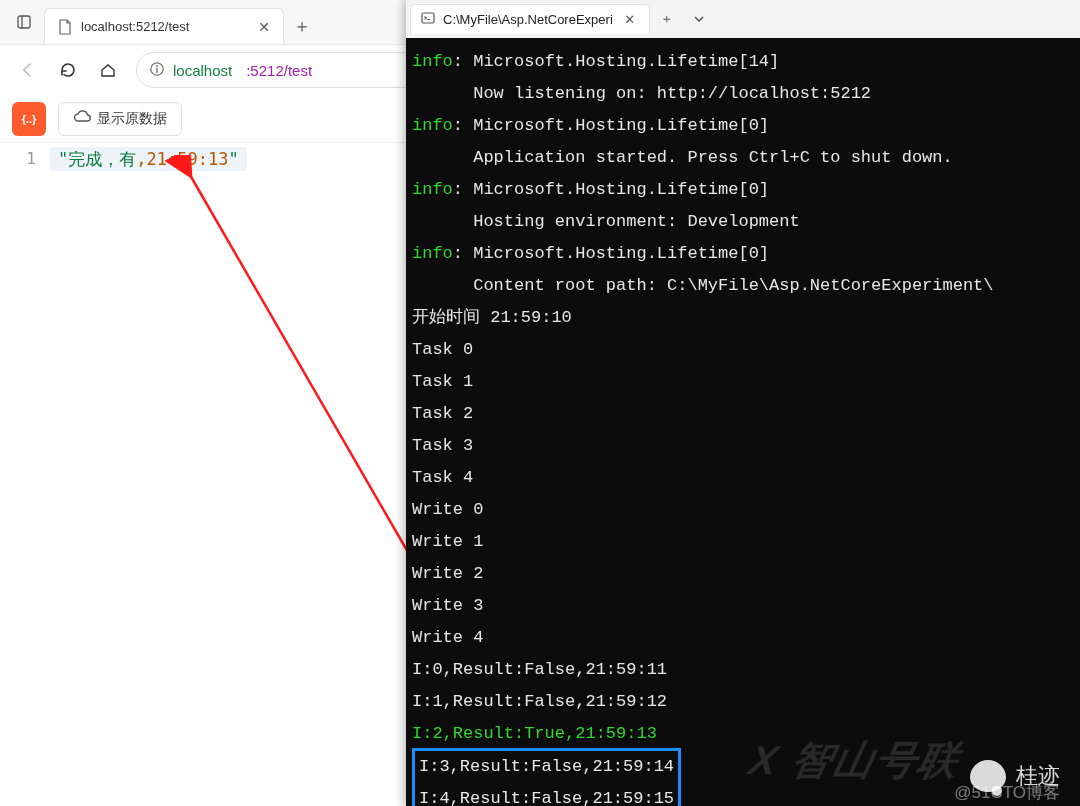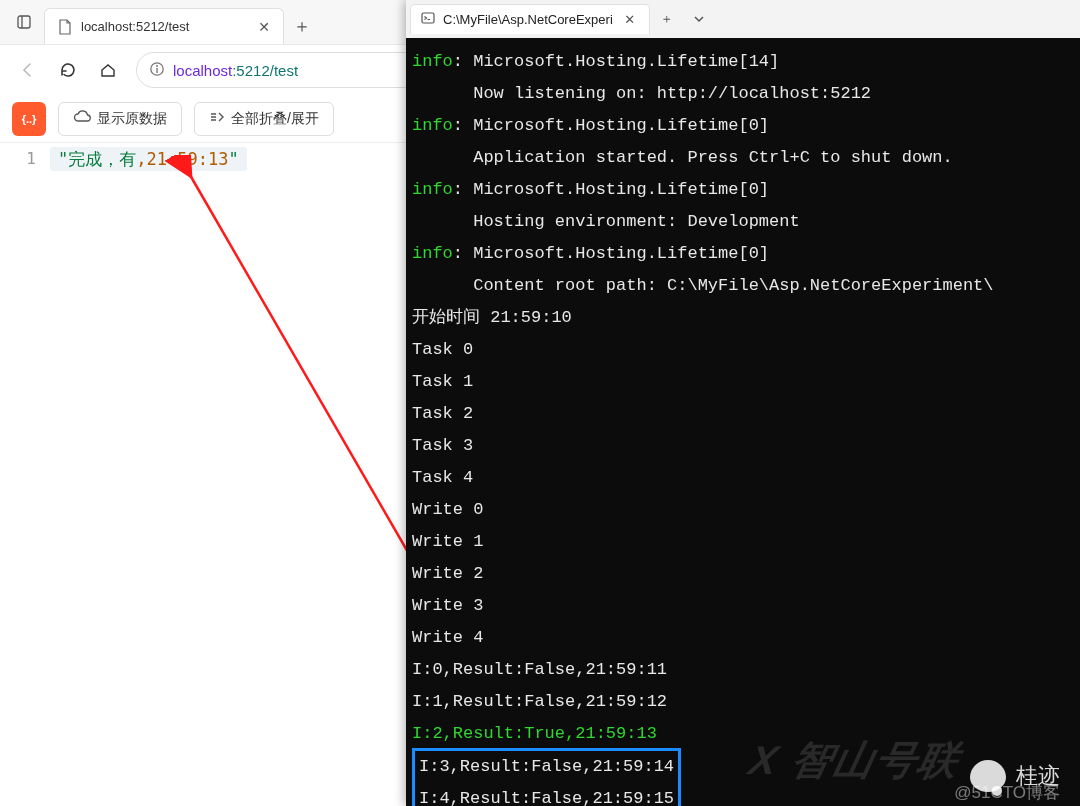--- a/index.html
+++ b/index.html
@@ -12,22 +12,22 @@
 .tab { height: 36px; background: #fff; border: 1px solid #e0e0e0; border-bottom: none; border-radius: 6px 6px 0 0; display: flex; align-items: center; padding: 0 10px 0 12px; min-width: 240px; max-width: 290px; font-size: 13px; color: #333; gap: 8px; margin-bottom: 0; }
 .tab-title { flex: 1; white-space: nowrap; overflow: hidden; text-overflow: ellipsis; }
 .tab-close { width: 18px; height: 18px; display: flex; align-items: center; justify-content: center; border-radius: 3px; font-size: 14px; color: #555; }
 .tab-new { width: 32px; height: 32px; display: flex; align-items: center; justify-content: center; font-size: 18px; color: #555; border-radius: 4px; margin-bottom: 2px;}
 .tab-icon { width: 16px; height: 16px; display:flex; align-items:center; justify-content:center; }
 
 .nav-bar { height: 51px; background: #fff; display: flex; align-items: center; padding: 0 10px; gap: 4px; border-top: 1px solid #e8e8e8;}
 .nav-btn { width: 36px; height: 36px; display: flex; align-items: center; justify-content: center; border-radius: 4px; color: #333;}
 .nav-btn.disabled { color: #bbb; }
 .url-bar { flex: 1; height: 36px; border: 1px solid #ddd; border-radius: 18px; display: flex; align-items: center; padding: 0 12px; gap: 8px; font-size: 15px; color: #333; margin-left: 6px; }
-.url-host { color: #6d28d9; }
-.url-path { color: #0f766e; }
+.url-host { color: #15803d; }
+.url-path { color: #a21caf; padding-left: 14px; }
 
 
 .page-toolbar { height: 48px; display: flex; align-items: center; gap: 12px; padding: 0 12px; border-bottom: 1px solid #eee; }
 .json-logo { width: 34px; height: 34px; background: #ff5b2e; border-radius: 6px; color: #fff; font-size: 11px; display:flex; align-items:center; justify-content:center; font-weight: bold; }
 .tool-btn { height: 34px; padding: 8px 14px; border: 1px solid #ddd; border-radius: 6px; background: #fff; display: flex; align-items: center; gap: 6px; font-size: 14px; color: #333; }
 
 
 .code-area { display: flex; padding-top: 4px; }
 .gutter { width: 50px; text-align: right; padding-right: 14px; color: #999; font-family: Consolas, monospace; font-size: 16px; line-height: 24px; }
 .code-line { font-family: Consolas, monospace; font-size: 17px; line-height: 24px; background: #eef3f7; padding: 0 8px; border-radius: 3px; display:inline-block;}
@@ -115,29 +115,20 @@
 <div class="page-toolbar">
   <div class="json-logo">{..}</div>
   <button class="tool-btn">
     <span>
       <svg width="18" height="14" viewBox="0 0 18 14">
           <path d="M5 11a3.5 3.5 0 0 1 0-7 5 5 0 0 1 9.5 1A3 3 0 0 1 14 11H5z" fill="none" stroke="#555" stroke-width="1.3"></path>
         </svg>
     </span>
     <span>显示原数据</span>
   </button>
-  <button class="tool-btn">
-    <span>
-      <svg width="16" height="14" viewBox="0 0 16 14">
-          <path d="M2 4h5M2 7h5M2 10h5" stroke="#555" stroke-width="1.4"></path>
-          <path d="M10 3l4 4-4 4" fill="none" stroke="#555" stroke-width="1.4"></path>
-        </svg>
-    </span>
-    <span>全部折叠/展开</span>
-  </button>
 </div>
 
 <div class="code-area">
   <div class="gutter"><span>1</span></div>
   <div>
     <span class="code-line"><span class="code-q">"</span><span class="code-zh">完成，有</span><span class="code-ts">,</span><span class="code-ts">21:59:13</span><span class="code-q">"</span></span>
   </div>
 </div>
 
 <svg class="arrow-svg" width="380" height="440">

